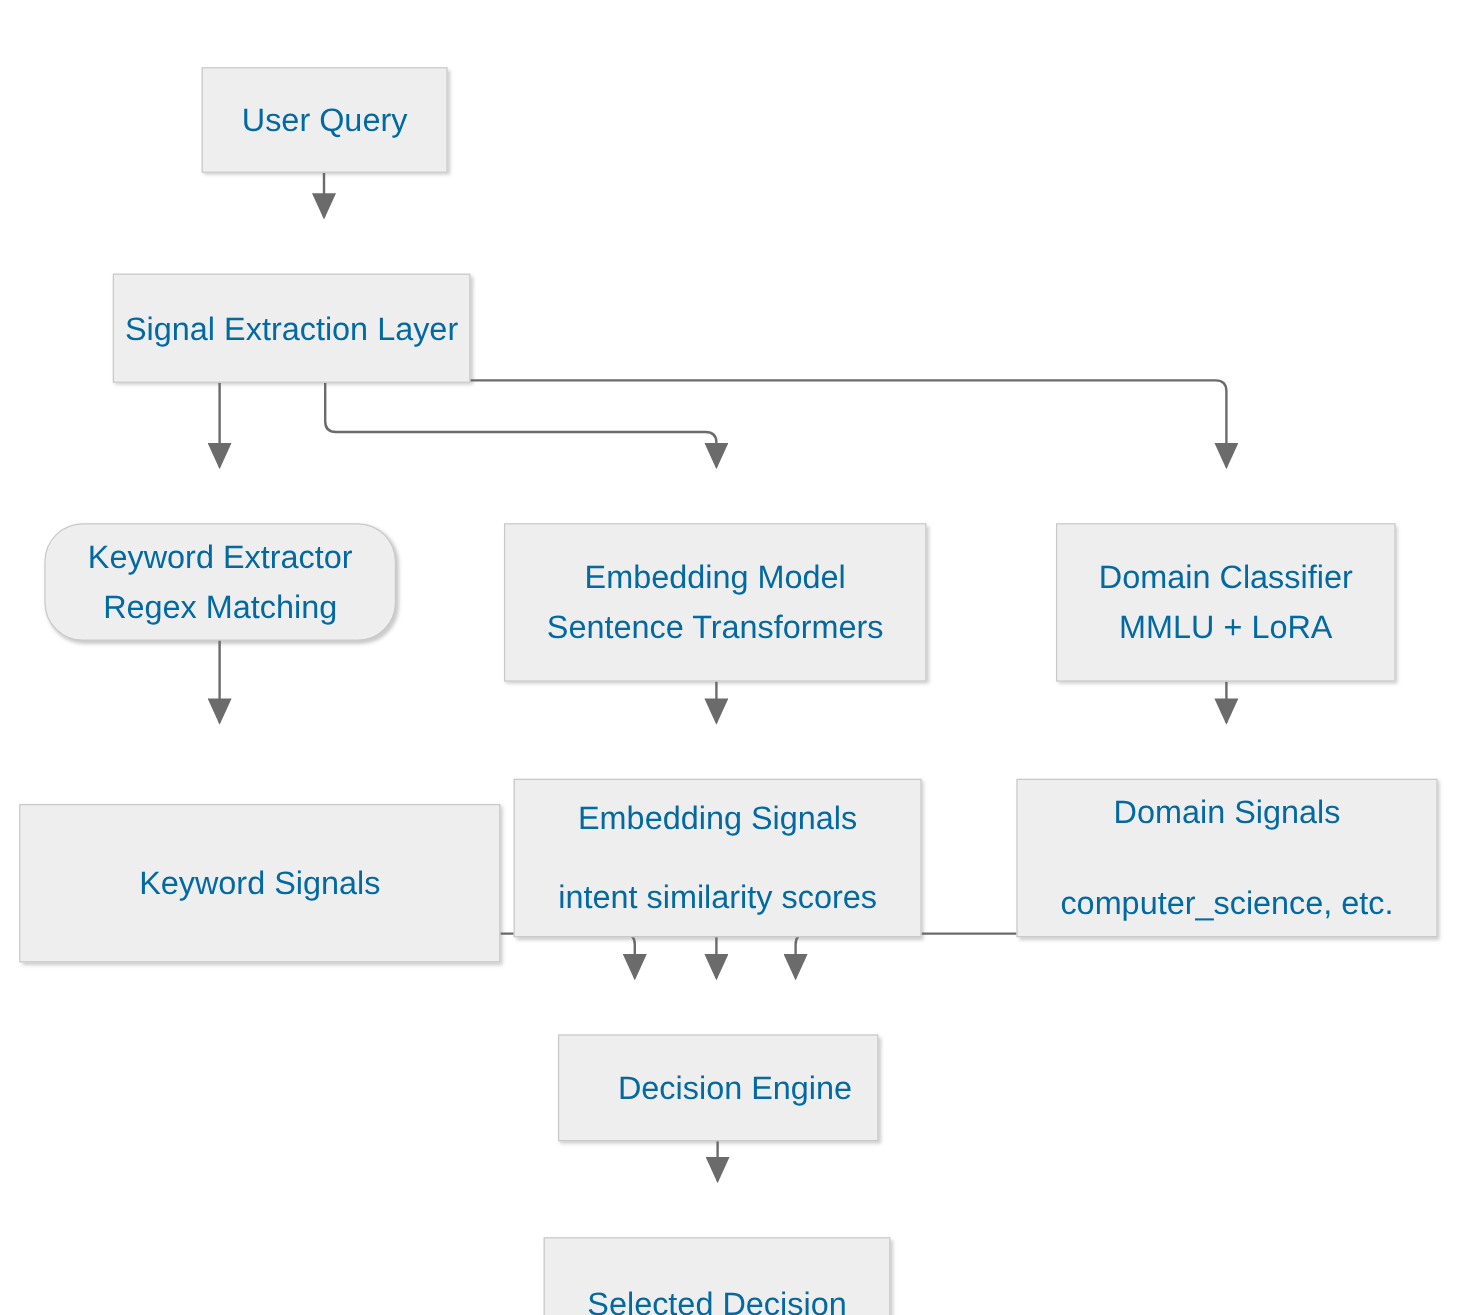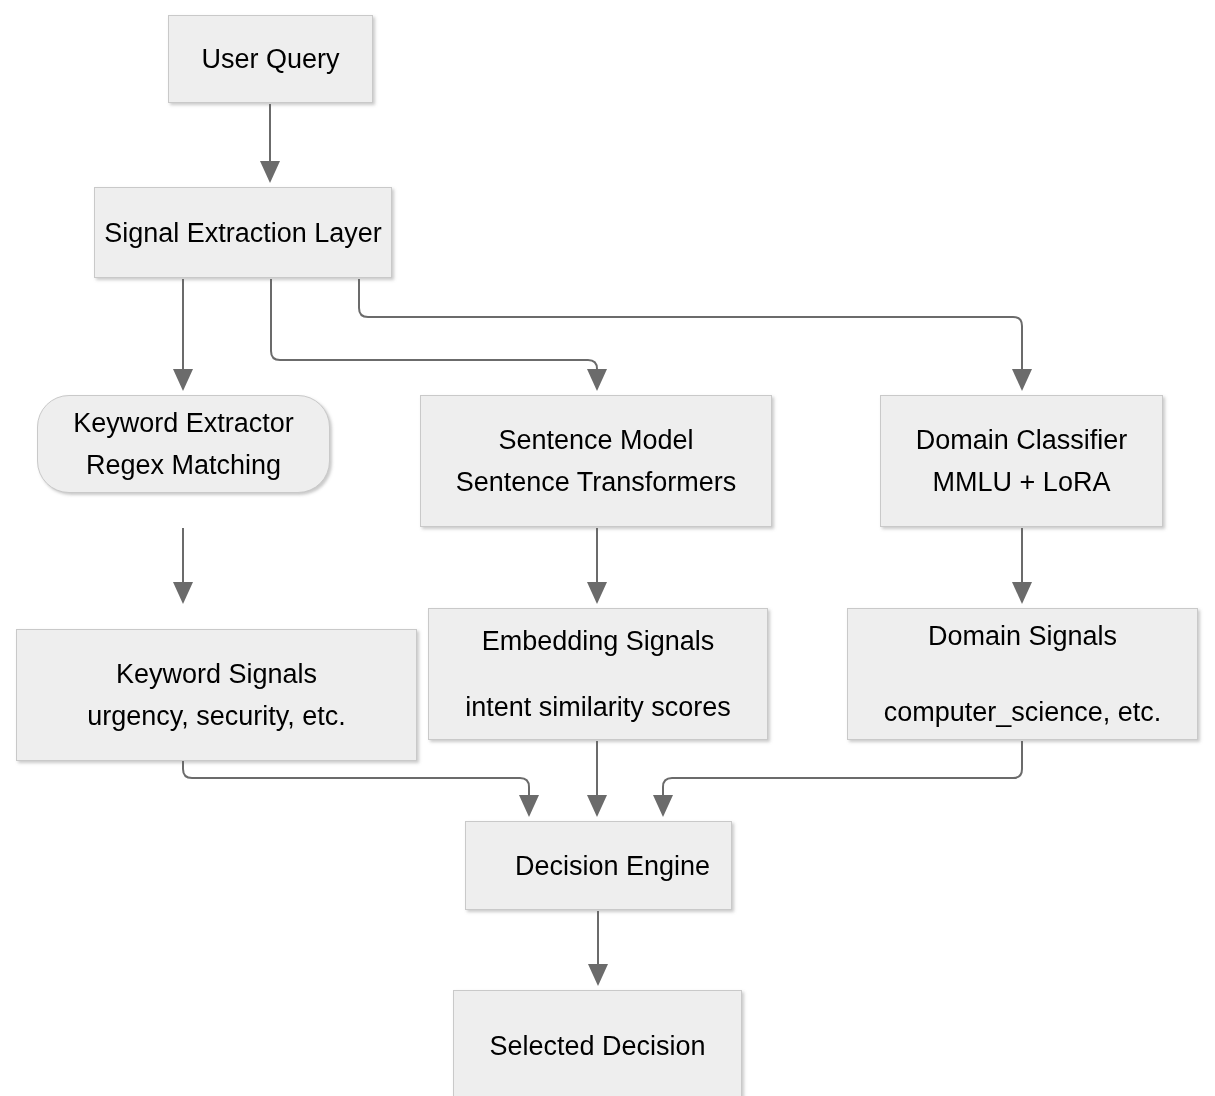--- a/index.html
+++ b/index.html
@@ -37,24 +37,25 @@
     position: absolute;
     box-sizing: border-box;
     background: #eeeeee;
     border: 1px solid #c9c9c9;
     box-shadow: 2px 2px 3px rgba(102,102,102,0.35);
     display: flex;
     flex-direction: column;
     align-items: center;
     justify-content: center;
     text-align: right;
-    color: #000000;
+    color: #0369a1;
     font-size: 27px;
     line-height: 42px;
     white-space: nowrap;
+    margin-top: 41px;
   }
   .node .label-line {
     display: block;
   }
   .edge-path {
     fill: none;
     stroke: #6b6b6b;
     stroke-width: 2;
   }
 </style>
@@ -87,30 +88,29 @@
         <span class="label-line">User Query</span>
       </div>
       <div class="node" style="left: 94px; top: 187px; width: 298px; height: 91px;">
         <span class="label-line">Signal Extraction Layer</span>
       </div>
       <div class="node" style="left: 37px; top: 395px; width: 293px; height: 98px; border-radius: 32px;">
         <span class="label-line">Keyword Extractor</span>
         <span class="label-line">Regex Matching</span>
       </div>
       <div class="node" style="left: 420px; top: 395px; width: 352px; height: 132px;">
-        <span class="label-line">Sentence Model</span>
+        <span class="label-line">Embedding Model</span>
         <span class="label-line">Sentence Transformers</span>
       </div>
       <div class="node" style="left: 880px; top: 395px; width: 283px; height: 132px;">
         <span class="label-line">Domain Classifier</span>
         <span class="label-line">MMLU + LoRA</span>
       </div>
       <div class="node" style="left: 16px; top: 629px; width: 401px; height: 132px;">
         <span class="label-line">Keyword Signals</span>
-        <span class="label-line">urgency, security, etc.</span>
       </div>
       <div class="node" style="left: 428px; top: 608px; width: 340px; height: 132px; gap: 24px;">
         <span class="label-line">Embedding Signals</span>
         <span class="label-line">intent similarity scores</span>
       </div>
       <div class="node" style="left: 847px; top: 608px; width: 351px; height: 132px; gap: 34px;">
         <span class="label-line">Domain Signals</span>
         <span class="label-line">computer_science, etc.</span>
       </div>
       <div class="node" style="left: 465px; top: 821px; width: 267px; height: 89px; padding-left: 28px;">

